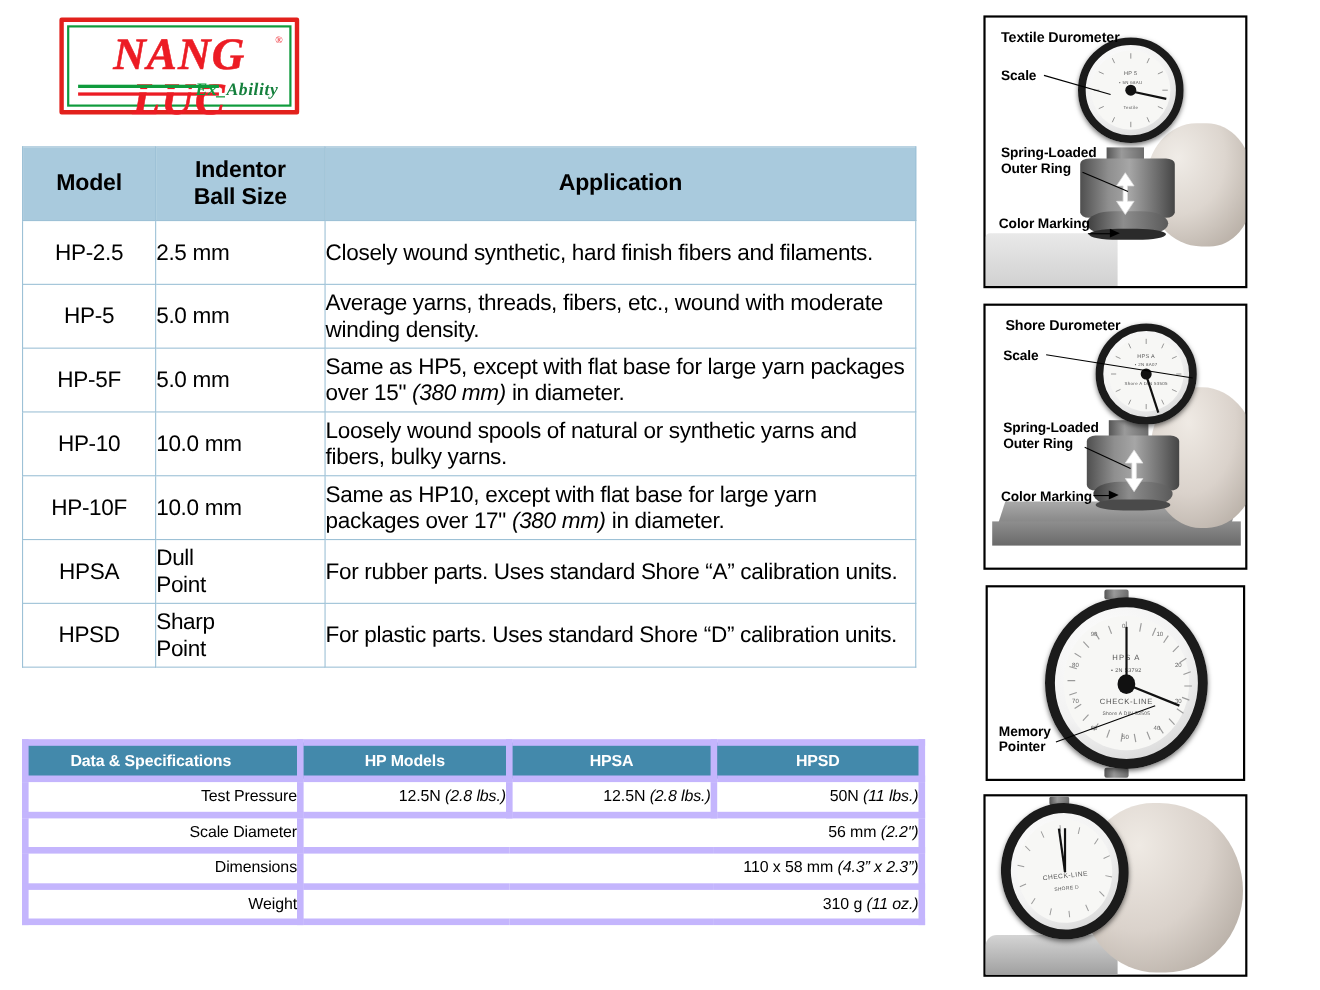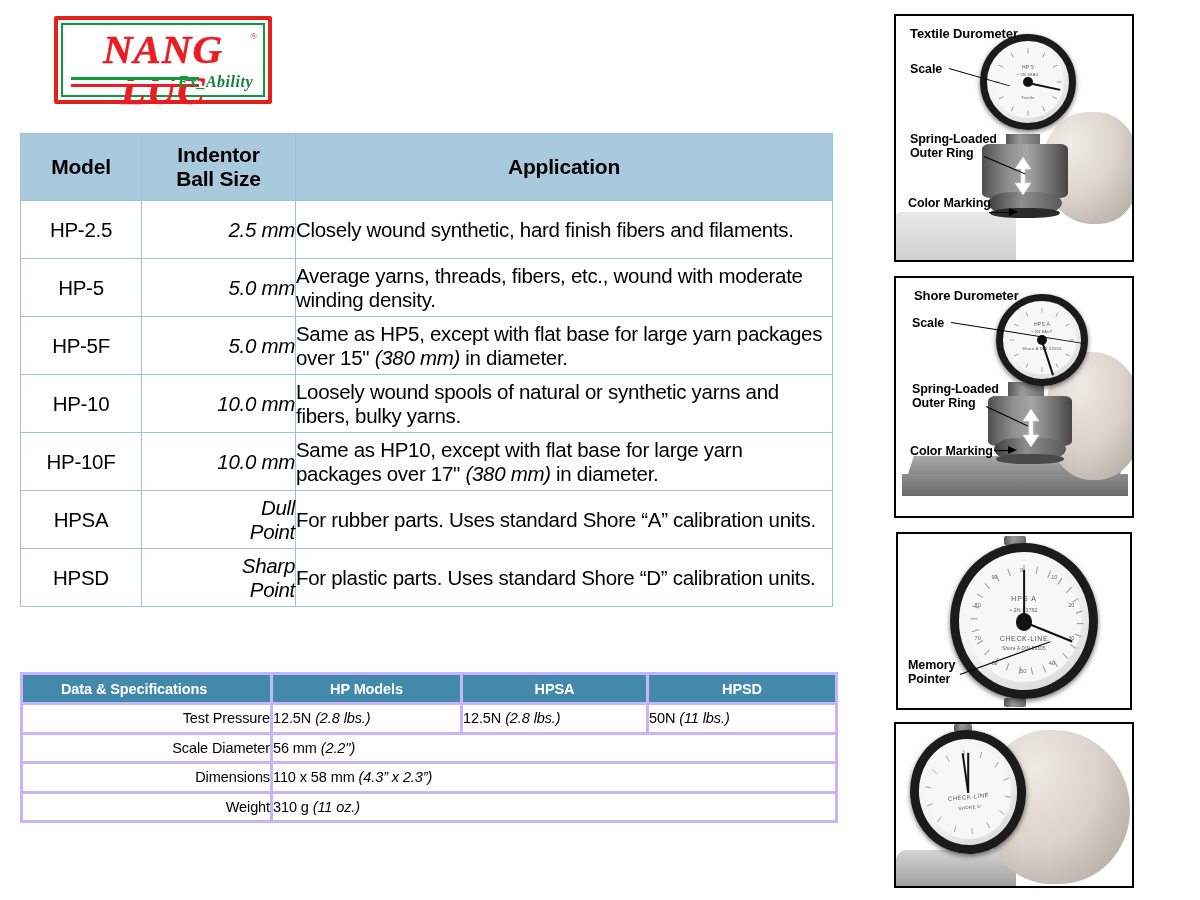--- a/index.html
+++ b/index.html
@@ -118,56 +118,56 @@
   }
   #model-table tbody td {
     background: #ffffff;
     font-size: 20.5px;
     height: 57px;
     line-height: 1.15;
     letter-spacing: -0.3px;
     margin-left: 44px;
   }
   td.c-model   { text-align: center; padding: 0 4px; }
-  td.c-ball    { text-align: right; padding: 0 4px; font-style: italic; }
+  td.c-ball    { text-align: left; padding: 0 4px; }
   td.c-app     { text-align: left; padding: 4px 0 4px 13px; }
   td.c-app i   { font-style: italic; }
 
   
   #spec-table {
     position: absolute;
     left: 20px;
     top: 672px;
     width: 815px;
     border-collapse: collapse;
     table-layout: fixed;
   }
   #spec-table th, #spec-table td {
-    border: 3px solid #c4b5fd;
+    border: 6px solid #c4b5fd;
     padding: 0;
     vertical-align: middle;
   }
   #spec-table thead th {
     background: #4389ab;
     color: #ffffff;
     font-size: 14.5px;
     font-weight: bold;
     height: 27px;
     letter-spacing: -0.1px;
     text-align: center;
   }
   #spec-table thead th.sp-left { text-align: left; padding-left: 38px; }
   #spec-table tbody td {
     background: #ffffff;
     font-size: 14.5px;
     height: 26.5px;
     letter-spacing: -0.1px;
   }
   td.sp-label { text-align: right; padding-right: 26px; }
-  td.sp-val   { text-align: left; }
+  td.sp-val   { text-align: right; }
   #spec-table i { font-style: italic; }
 
   #footnote {
     position: absolute;
     left: 20px;
     top: 842px;
     width: 815px;
     text-align: right;
     font-size: 13.5px;
     font-style: italic;

